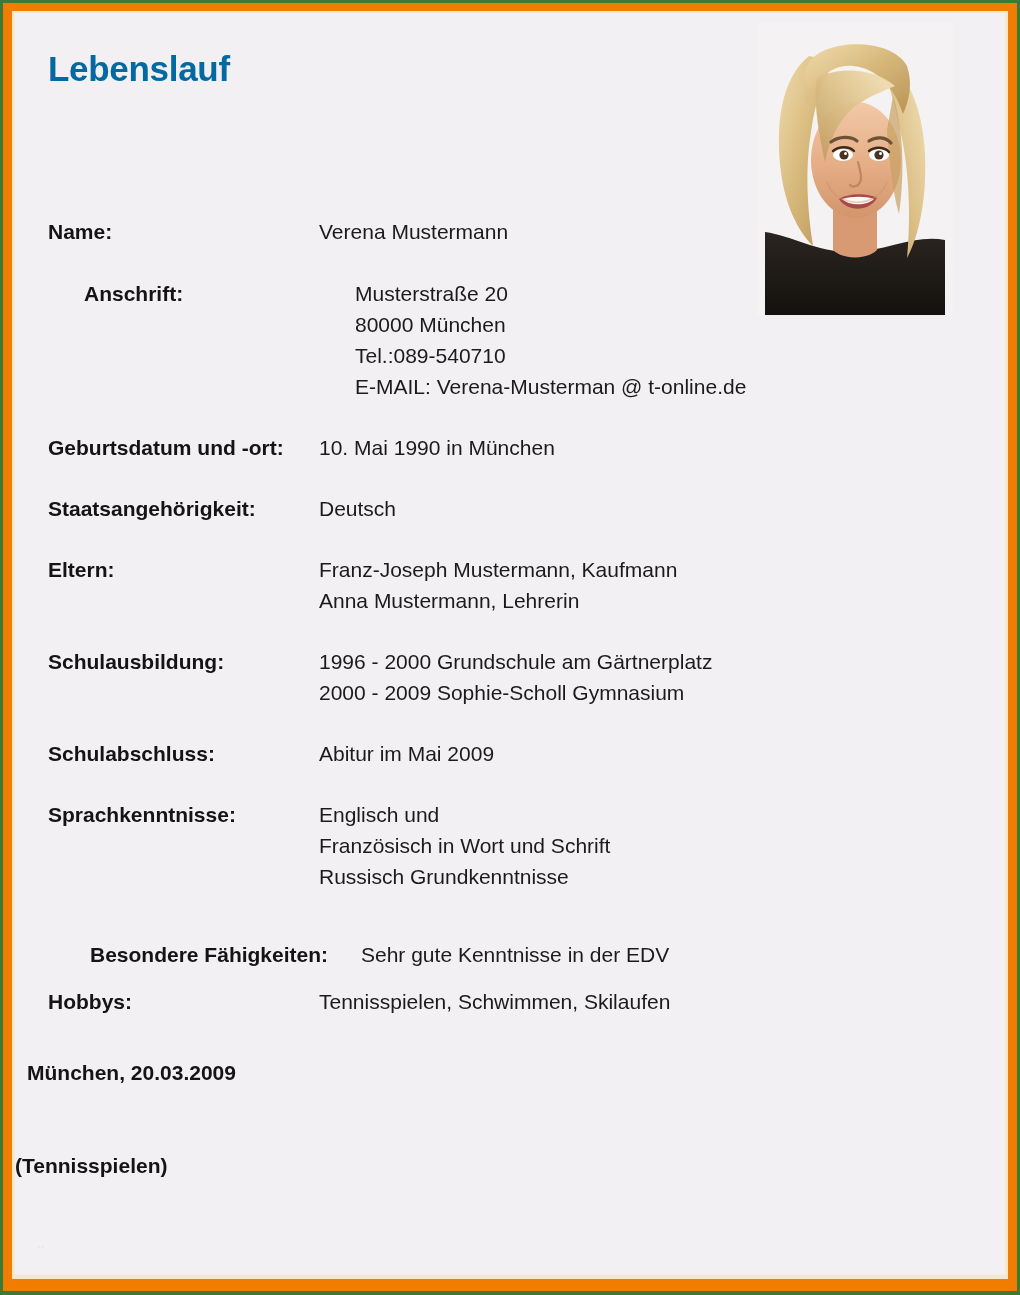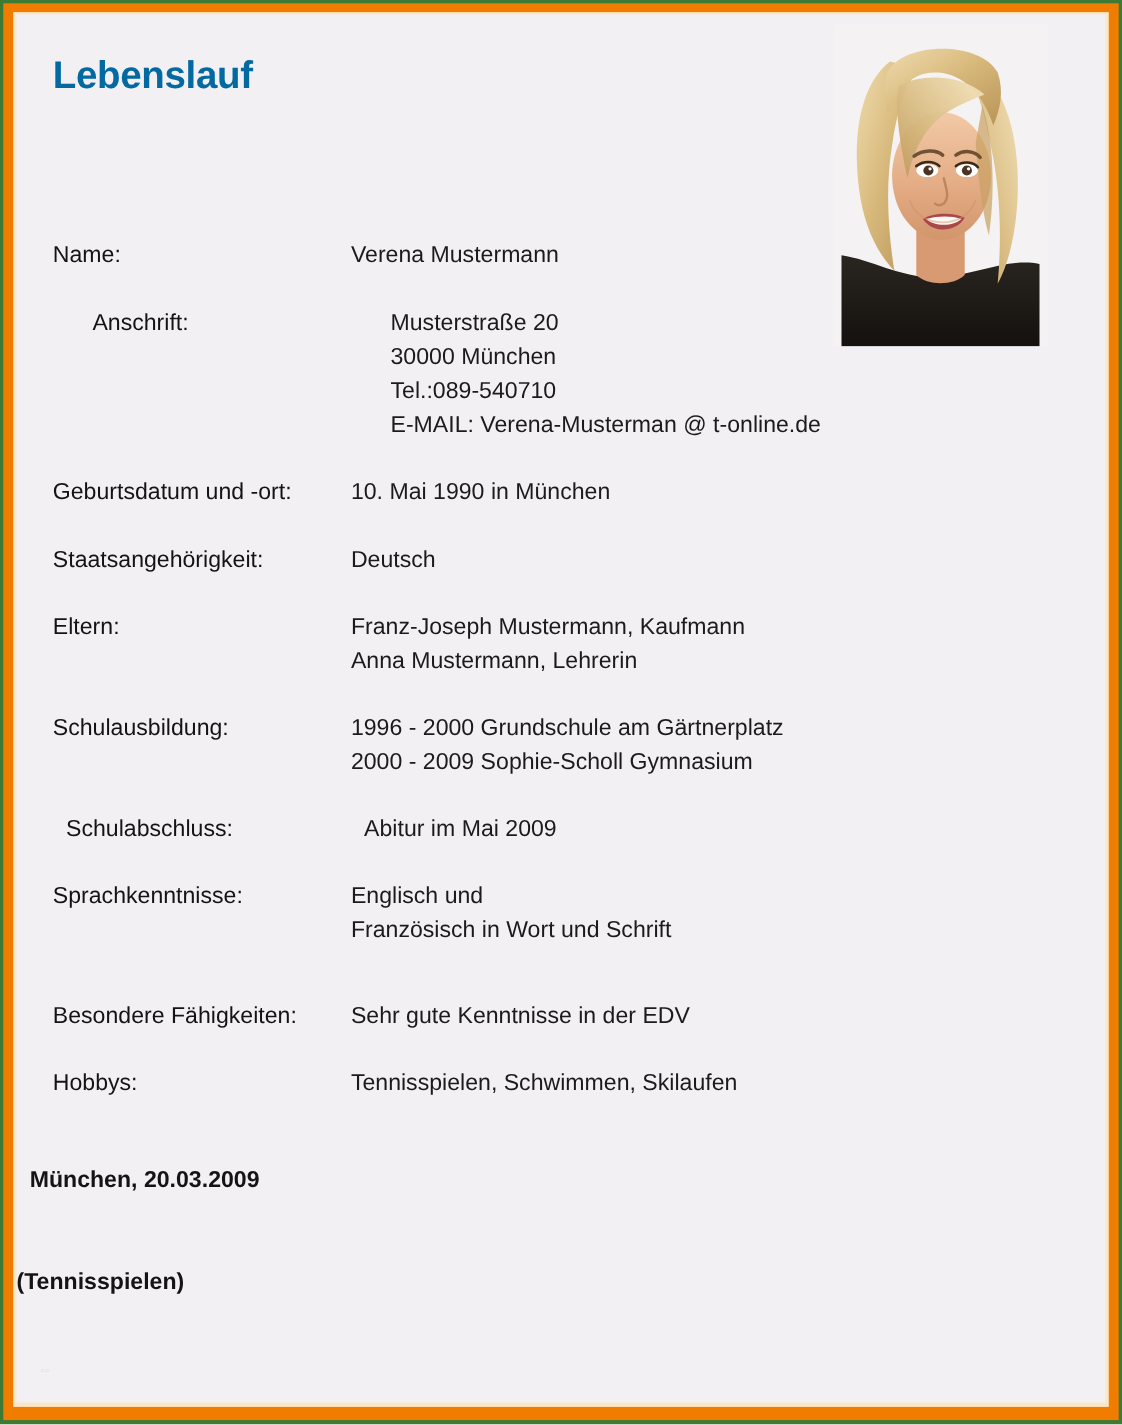--- a/index.html
+++ b/index.html
@@ -86,21 +86,21 @@
     display: flex;
     align-items: flex-start;
   }
 
   .label {
     width: 304px;
     flex: 0 0 304px;
     padding-left: 33px;
     box-sizing: border-box;
     font-size: 21px;
-    font-weight: normal;
+    font-weight: bold;
     color: #141414;
     line-height: 31px;
     white-space: nowrap;
   }
 
   .value {
     font-size: 21px;
     font-weight: normal;
     color: #1b1b1b;
     line-height: 31px;
@@ -212,47 +212,47 @@
       </svg>
     </div>
 
     <div class="rows" id="cv-rows">
         <div class="row" style="margin-bottom: 31px;">
           <div class="label">Name:</div>
           <div class="value"><span class="value-line">Verena Mustermann</span></div>
         </div>
         <div class="row" style="margin-bottom: 30px; padding-left: 36px;">
           <div class="label">Anschrift:</div>
-          <div class="value"><span class="value-line">Musterstraße 20</span><span class="value-line">30000 München</span><span class="value-line">Tel.:089-540710</span><span class="value-line">E-MAIL: Verena-Musterman @ t-online.de</span></div>
+          <div class="value"><span class="value-line">Musterstraße 20</span><span class="value-line">80000 München</span><span class="value-line">Tel.:089-540710</span><span class="value-line">E-MAIL: Verena-Musterman @ t-online.de</span></div>
         </div>
         <div class="row" style="margin-bottom: 30px;">
           <div class="label">Geburtsdatum und -ort:</div>
           <div class="value"><span class="value-line">10. Mai 1990 in München</span></div>
         </div>
         <div class="row" style="margin-bottom: 30px;">
           <div class="label">Staatsangehörigkeit:</div>
           <div class="value"><span class="value-line">Deutsch</span></div>
         </div>
         <div class="row" style="margin-bottom: 30px;">
           <div class="label">Eltern:</div>
           <div class="value"><span class="value-line">Franz-Joseph Mustermann, Kaufmann</span><span class="value-line">Anna Mustermann, Lehrerin</span></div>
         </div>
         <div class="row" style="margin-bottom: 30px;">
           <div class="label">Schulausbildung:</div>
           <div class="value"><span class="value-line">1996 - 2000 Grundschule am Gärtnerplatz</span><span class="value-line">2000 - 2009  Sophie-Scholl Gymnasium</span></div>
         </div>
-        <div class="row" style="margin-bottom: 30px; margin-left: 12px;">
+        <div class="row" style="margin-bottom: 30px;">
           <div class="label">Schulabschluss:</div>
           <div class="value"><span class="value-line">Abitur im Mai 2009</span></div>
         </div>
         <div class="row" style="margin-bottom: 47px;">
           <div class="label">Sprachkenntnisse:</div>
-          <div class="value"><span class="value-line">Englisch und</span><span class="value-line">Französisch in Wort und Schrift</span></div>
-        </div>
-        <div class="row" style="margin-bottom: 30px;">
+          <div class="value"><span class="value-line">Englisch und</span><span class="value-line">Französisch in Wort und Schrift</span><span class="value-line">Russisch Grundkenntnisse</span></div>
+        </div>
+        <div class="row" style="margin-bottom: 16px; padding-left: 42px;">
           <div class="label">Besondere Fähigkeiten:</div>
           <div class="value"><span class="value-line">Sehr gute Kenntnisse in der EDV</span></div>
         </div>
         <div class="row">
           <div class="label">Hobbys:</div>
           <div class="value"><span class="value-line">Tennisspielen, Schwimmen, Skilaufen</span></div>
         </div>
       </div>
 
     <div class="footer-place">München, 20.03.2009</div>

